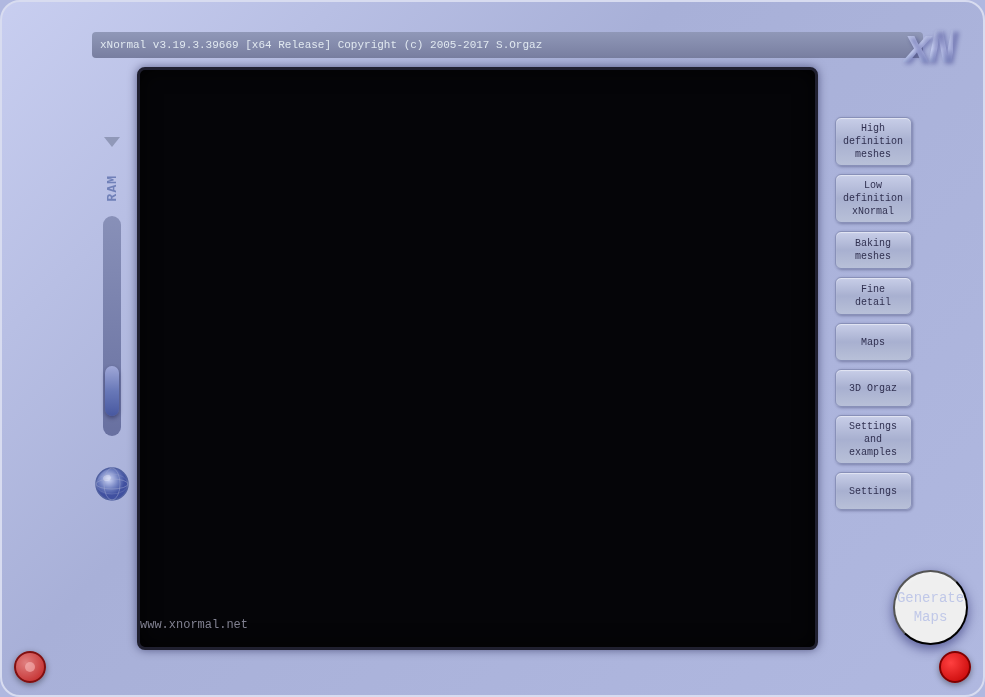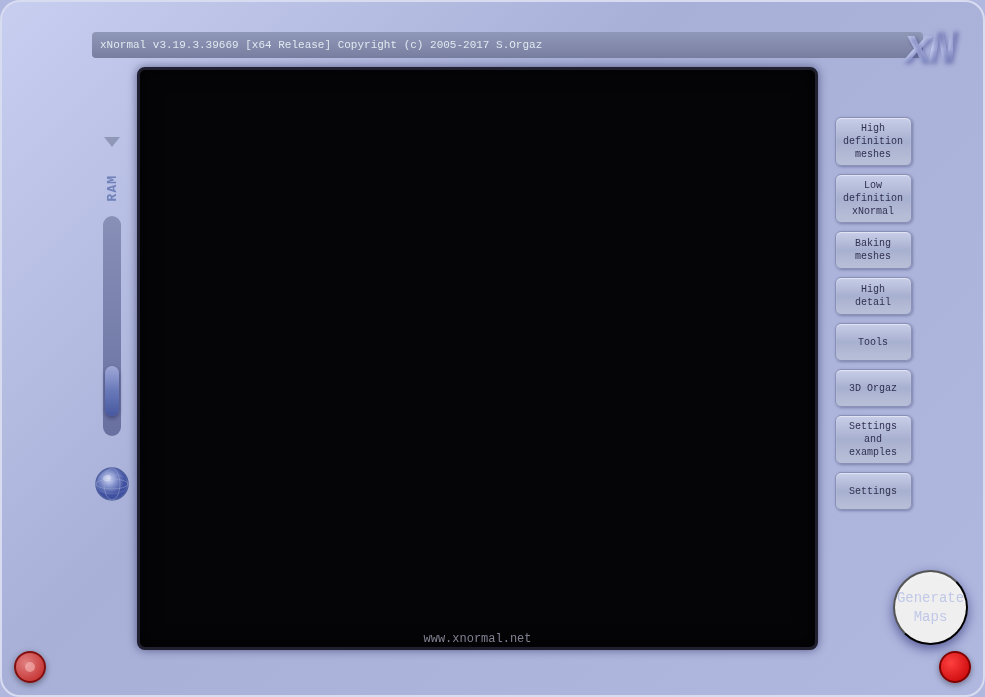--- a/index.html
+++ b/index.html
@@ -146,22 +146,22 @@
     
     .canvas-area {
       flex: 1;
       background: #050508;
       border-radius: 8px;
       border: 3px solid #202030;
       box-shadow: inset 0 0 20px rgba(0,0,0,0.8), 0 0 10px rgba(0,0,50,0.5);
       position: relative;
       display: flex;
       align-items: flex-end;
-      justify-content: center;
-      padding-bottom: 1px;
+      justify-content: flex-start;
+      padding-bottom: 15px;
     }
 
     .canvas-url {
       color: #808090;
       font-size: 12px;
       font-family: 'Courier New', monospace;
     }
 
     
     .right-panel {
@@ -303,22 +303,22 @@
     <div class="canvas-area">
       <span class="canvas-url">www.xnormal.net</span>
     </div>
 
     <div class="right-panel">
       <button class="nav-button">High definition
 meshes</button>
       <button class="nav-button">Low definition
 xNormal</button>
       <button class="nav-button">Baking meshes</button>
-      <button class="nav-button">High detail</button>
-      <button class="nav-button">Tools</button>
+      <button class="nav-button">Fine detail</button>
+      <button class="nav-button">Maps</button>
       <button class="nav-button">3D Orgaz</button>
       <button class="nav-button">Settings and
 examples</button>
       <button class="nav-button">Settings</button>
     </div>
 
   </div>
 
   <button class="generate-btn">Generate
 Maps</button>

